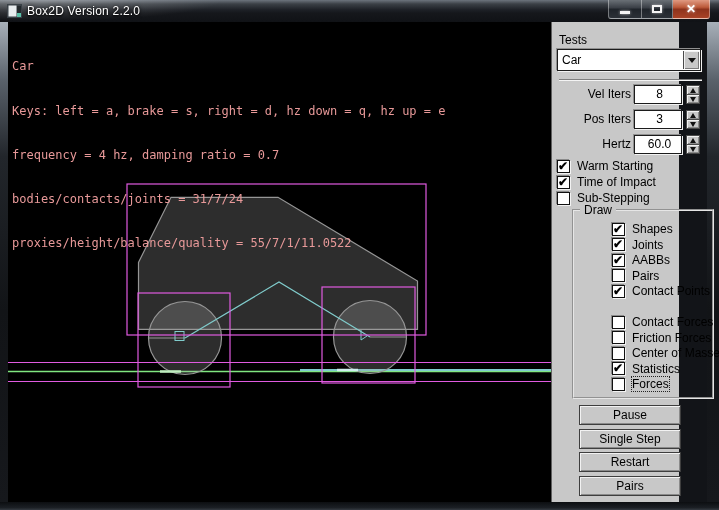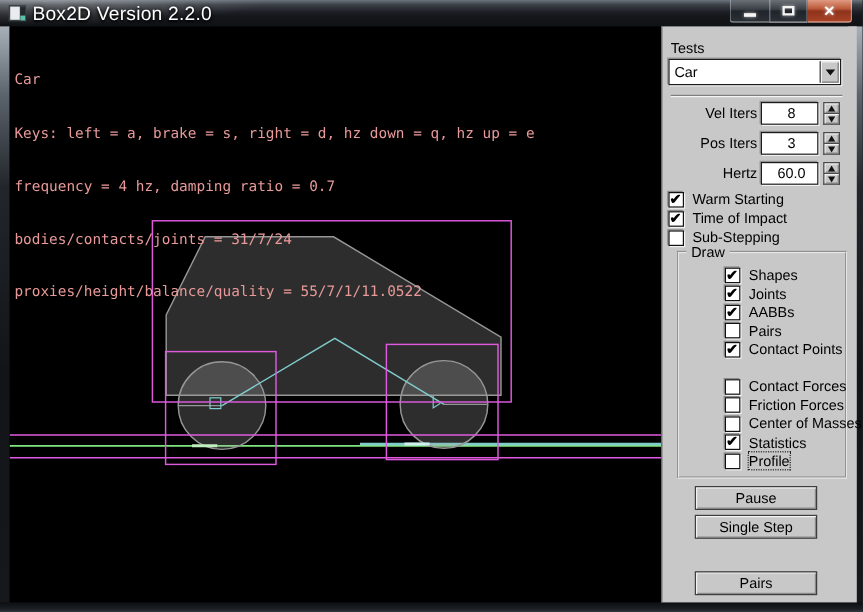--- a/index.html
+++ b/index.html
@@ -10,21 +10,21 @@
   body{background:#555;font-family:"Liberation Sans",sans-serif;}
   .window{position:relative;width:719px;height:510px;background:#121418;overflow:hidden;}
 
   
   .titlebar{position:absolute;left:0;top:0;width:719px;height:22px;
     background:linear-gradient(180deg,#6d747d 0%,#3b4046 18%,#1d2averageshould026 45%,#15171b 60%,#101216 100%);
     background:linear-gradient(180deg,#6d747d 0%,#3b4046 18%,#1d2026 45%,#15171b 60%,#101216 100%);}
   .titlebar::before{content:"";position:absolute;left:0;top:0;width:260px;height:22px;
     background:radial-gradient(ellipse 260px 30px at 40px 0px, rgba(255,255,255,0.28), rgba(255,255,255,0) 70%);}
   .app-icon{position:absolute;left:7px;top:4px;width:15px;height:14px;}
-  .title-text{position:absolute;left:27px;top:4px;font-size:16px;color:#fff;
+  .title-text{position:absolute;left:27px;top:4px;font-size:12px;color:#fff;
     text-shadow:0 1px 2px #000, 0 0 4px rgba(0,0,0,.8);letter-spacing:0.2px;}
   .winbtns{position:absolute;left:608px;top:0;height:19px;display:flex;}
   .winbtn{height:19px;border:1px solid rgba(255,255,255,0.38);border-top:none;
     background:linear-gradient(180deg,#6a7076 0%,#383d44 45%,#1f242a 50%,#2b3037 100%);
     display:flex;align-items:center;justify-content:center;}
   .winbtn.min{width:33px;border-radius:0 0 0 3px;border-right:none;}
   .winbtn.max{width:32px;}
   .winbtn.close{width:37px;border-radius:0 0 3px 0;border-left:none;
     background:linear-gradient(180deg,#e09a82 0%,#bc5a3a 40%,#8e331c 52%,#a84226 100%);}
   .glyph-min{width:10px;height:3px;background:#f4f4f4;box-shadow:0 0 3px rgba(255,255,255,.7);margin-top:6px;}
@@ -37,21 +37,21 @@
   .frame-bottom{position:absolute;left:0;top:502px;width:719px;height:8px;
     background:linear-gradient(180deg,#0c0e11 0%,#1b1f24 70%,#343a41 100%);}
 
   
   .canvas{position:absolute;left:8px;top:22px;width:543px;height:480px;background:#000;}
   .hud{position:absolute;left:4px;top:8px;font-family:"DejaVu Sans Mono",monospace;
     font-size:12px;line-height:14.7px;color:var(--hud-pink);white-space:pre;}
   .scene{position:absolute;left:0;top:0;}
 
   
-  .panel{position:absolute;left:551px;top:22px;width:163px;height:480px;background:var(--panel);
+  .panel{position:absolute;left:551px;top:22px;width:128px;height:480px;background:var(--panel);
     border-left:1px solid #606060;font-size:12px;color:#000;}
   .static-label{position:absolute;left:7px;top:11px;}
   .listbox{position:absolute;left:5px;top:27px;width:144px;height:22px;background:#fff;
     border:1px solid #1c1c1c;box-shadow:-1px -1px 0 #909090, 1px 1px 0 #f2f2f2;}
   .listbox-text{position:absolute;left:4px;top:3px;}
   .listbox-btn{position:absolute;right:1px;top:1px;bottom:1px;width:16px;background:var(--panel);
     border-left:1px solid #4a4a4a;box-shadow:inset 1px 1px 0 #f2f2f2, inset -1px -1px 0 #7c7c7c;
     display:flex;align-items:center;justify-content:center;}
   .tri-down{width:0;height:0;border-left:4px solid transparent;border-right:4px solid transparent;border-top:5px solid #111;}
   .tri-up-s{width:0;height:0;border-left:3.5px solid transparent;border-right:3.5px solid transparent;border-bottom:5px solid #111;}
@@ -67,21 +67,21 @@
   .sp-btn{flex:1;background:var(--panel);border:1px solid #4a4a4a;
     box-shadow:inset 1px 1px 0 #f2f2f2, inset -1px -1px 0 #8a8a8a;
     display:flex;align-items:center;justify-content:center;}
   .sp-btn + .sp-btn{border-top:none;}
   .cb-row{position:absolute;left:5px;height:14px;display:flex;align-items:center;}
   .cb{width:13px;height:13px;background:#fff;border:1px solid #111;
     box-shadow:-1px -1px 0 #8a8a8a, 1px 1px 0 #f2f2f2;position:relative;flex:none;}
   .cb.checked::after{content:"\2714";position:absolute;left:0px;top:-2px;font-size:12px;font-weight:bold;color:#000;}
   .cb-label{margin-left:7px;white-space:nowrap;}
   .cb-label.focused{outline:1px dotted #222;}
-  .groupbox{position:absolute;left:12px;top:187px;width:142px;height:190px;
+  .groupbox{position:absolute;left:20px;top:187px;width:142px;height:190px;
     border:2px groove #e6e6e6;}
   .groupbox-label{position:absolute;left:6px;top:-8px;background:var(--panel);padding:0 4px;}
   .groupbox .cb-row{left:10px;margin-left:28px;}
   .btn{position:absolute;left:27px;width:102px;height:20px;background:var(--panel);
     border:1px solid #3e3e3e;box-shadow:inset 1px 1px 0 #f2f2f2, inset -1px -1px 0 #8a8a8a;
     text-align:center;line-height:18px;}
 </style>
 </head>
 <body>
 
@@ -242,22 +242,23 @@
       <div class="cb-row" style="top:135px">
         <span class="cb"></span>
         <span class="cb-label">Center of Masses</span>
       </div>
       <div class="cb-row" style="top:150.5px">
         <span class="cb checked"></span>
         <span class="cb-label">Statistics</span>
       </div>
       <div class="cb-row" style="top:166px">
         <span class="cb"></span>
-        <span class="cb-label focused">Profile</span>
+        <span class="cb-label focused">Forces</span>
       </div>
     </div>
 
     <div class="btn" style="top:383px">Pause</div>
     <div class="btn" style="top:407px">Single Step</div>
+    <div class="btn" style="top:430px">Restart</div>
     <div class="btn" style="top:454px">Pairs</div>
   </div>
 
 </div>
 
 </body></html>

